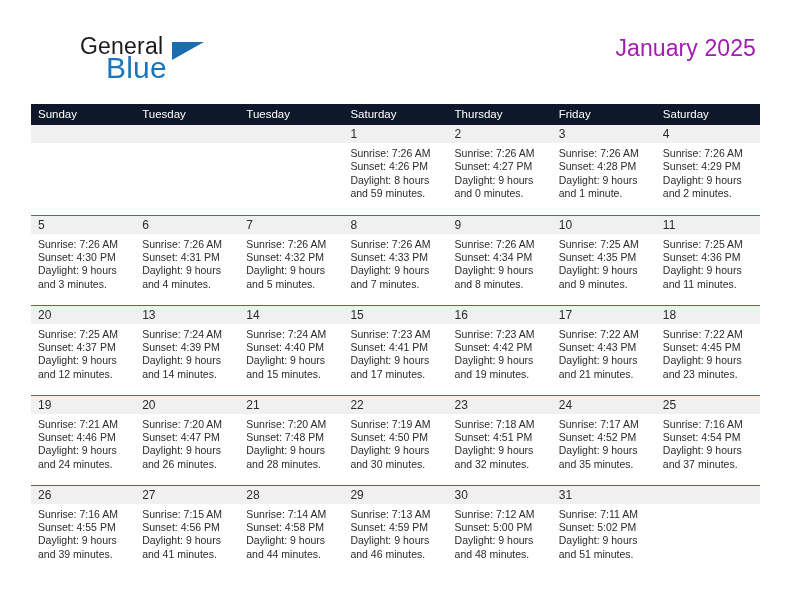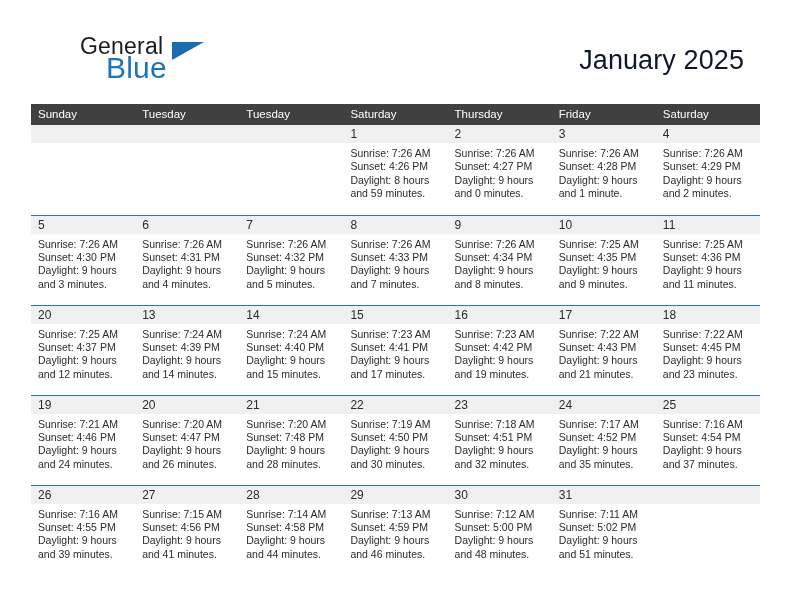--- a/index.html
+++ b/index.html
@@ -67,25 +67,25 @@
     border-bottom: 18px solid transparent;
   }
 
   .title-wrap {
     position: absolute;
     right: 0;
     top: 0;
     text-align: right;
   }
   .cal-title {
-    font-size: 27px;
+    font-size: 23px;
     line-height: 33px;
-    color: #0f172a;
+    color: #a21caf;
     font-weight: normal;
-    margin: 16px;
+    margin: 4px;
     font-family: "Liberation Sans", sans-serif;
     letter-spacing: 0.1px;
   }
   .cal-subtitle {
     font-size: 14.5px;
     line-height: 20px;
     color: #1a1a1a;
     margin: 7px 0 0 0;
     font-family: "Liberation Sans", sans-serif;
   }
@@ -98,21 +98,21 @@
     width: 729px;
     border-collapse: collapse;
     table-layout: fixed;
   }
   .calendar th, .calendar td {
     padding: 0;
     margin: 0;
     vertical-align: top;
   }
   .dow {
-    background: #404040;
+    background: #0f172a;
     color: #ffffff;
     font-size: 11.5px;
     font-weight: normal;
     text-align: left;
     height: 21px;
     line-height: 21px;
     padding-left: 7px !important;
     font-family: "Liberation Sans", sans-serif;
     box-sizing: border-box;
   }

